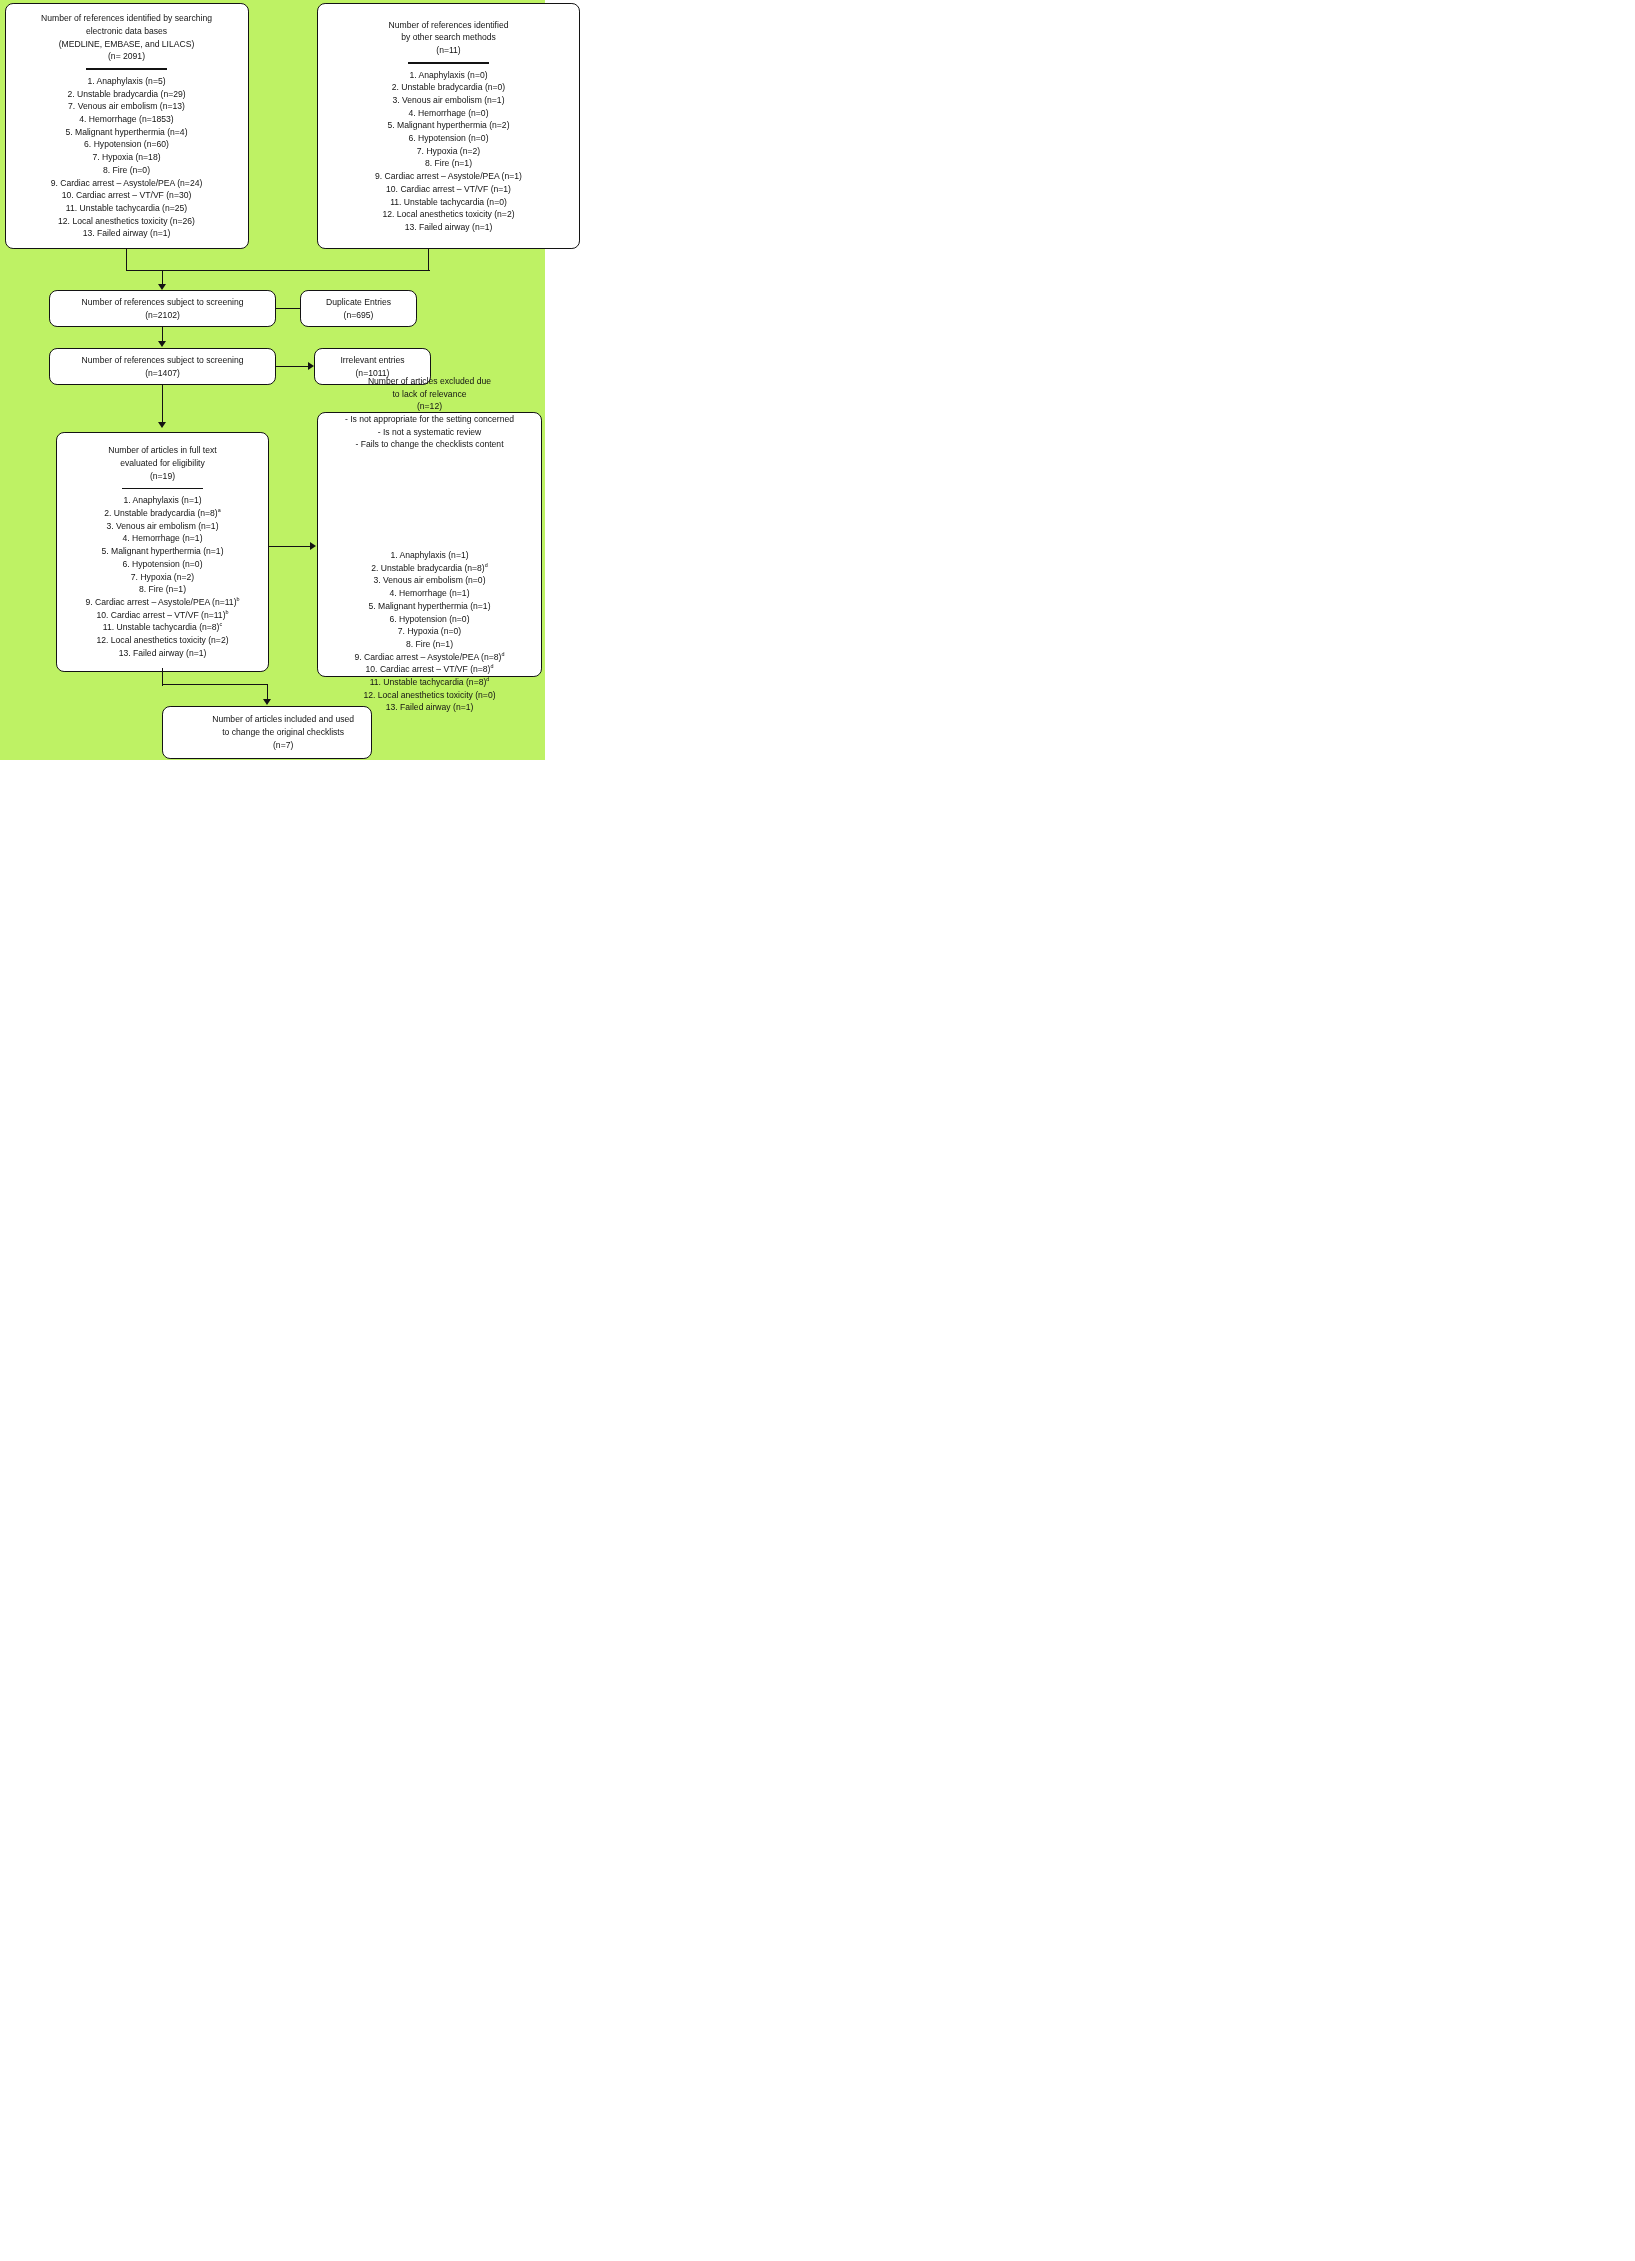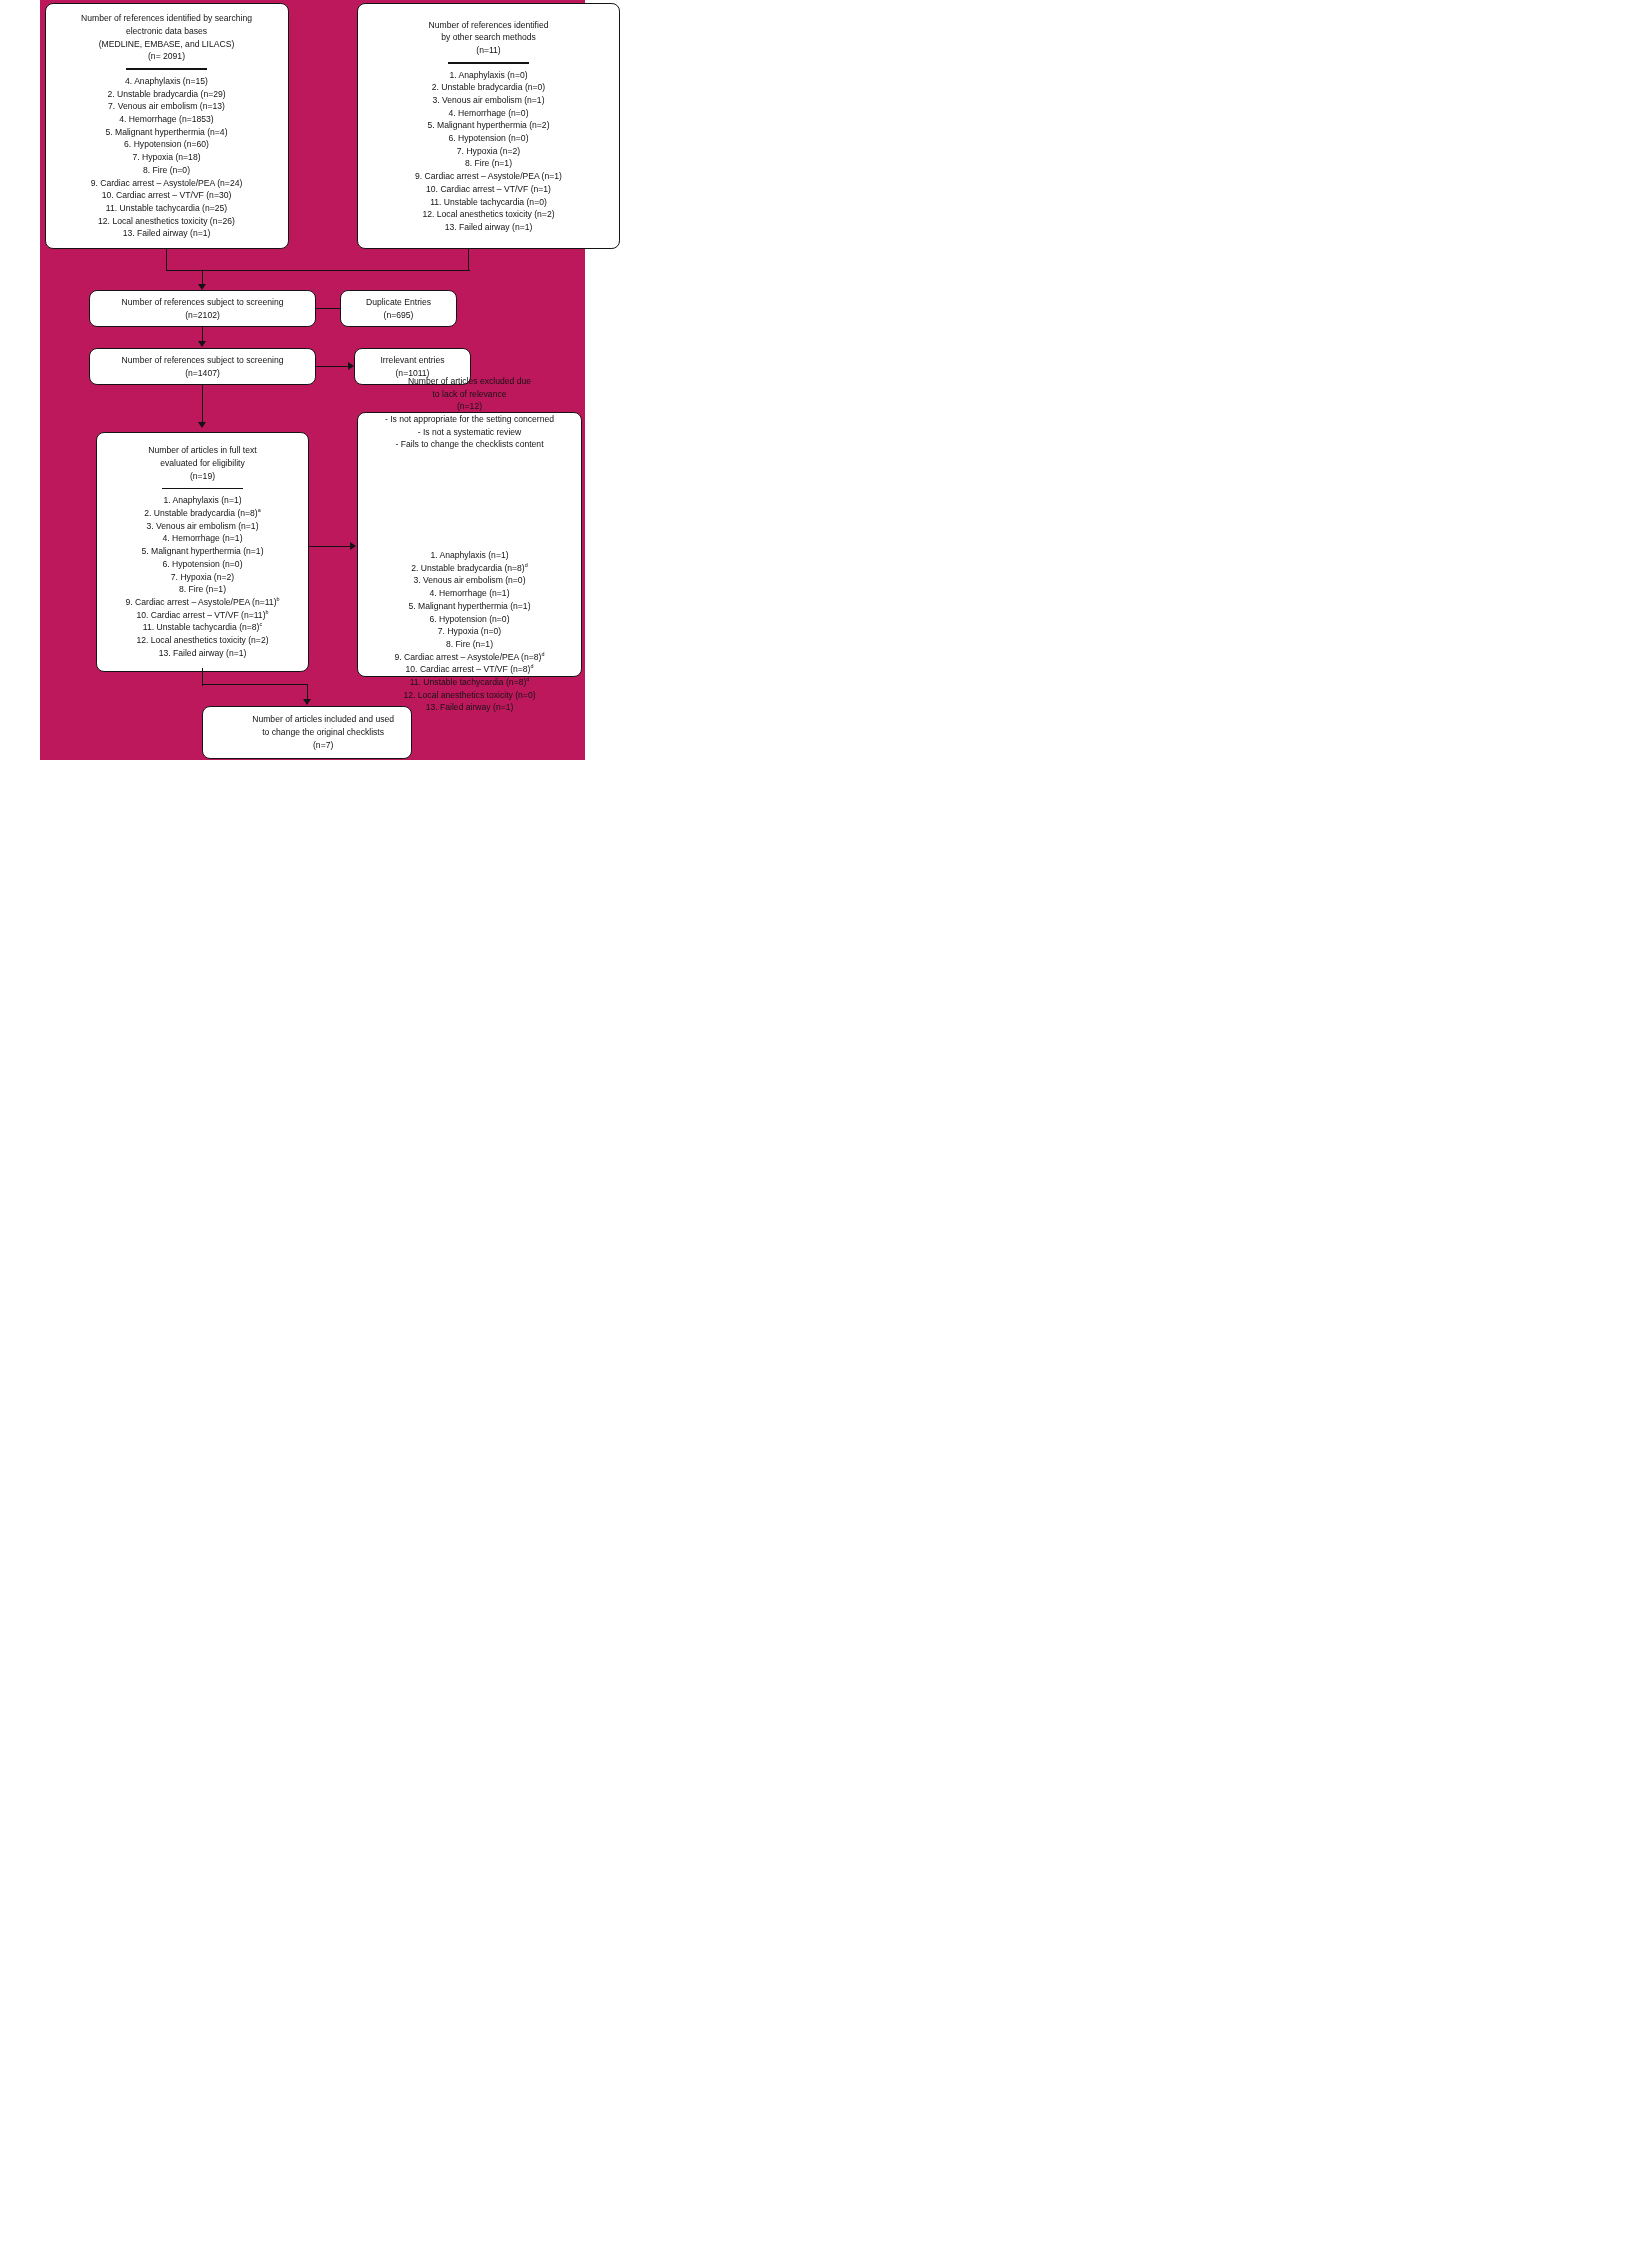--- a/index.html
+++ b/index.html
@@ -1,18 +1,18 @@
 <!DOCTYPE html>
 <html style="font-size:7.2px"><head>
 <meta charset="utf-8">
 <style>
   html, body { margin:0; padding:0; background:#ffffff; }
   #canvas {
-    position:relative; width:545px; height:760px; background:#be185d;
-    font-family:"Liberation Sans", sans-serif; color:#131313;margin-left:40px;
+    position:relative; width:545px; height:760px; background:#bef264;
+    font-family:"Liberation Sans", sans-serif; color:#131313;
     -webkit-font-smoothing:antialiased;
   }
   .box {
     position:absolute; box-sizing:border-box; background:#ffffff;
     border:1.4px solid #131313; border-radius:8.1px;
     display:flex; flex-direction:column; align-items:center; justify-content:center;
     text-align:center; font-size:8.6px; line-height:12.7px; padding:1.8px 2.7px;
   }
   .lbl { white-space:pre-line; width:100%; }
   .hdr, .lst { width:100%; }
@@ -69,21 +69,21 @@
 
   <div class="box" id="box-db">
     <div class="hdr">
         <div>Number of references identified by searching</div>
         <div>electronic data bases</div>
         <div>(MEDLINE, EMBASE, and LILACS)</div>
         <div>(n= 2091)</div>
       </div>
     <div class="sep"></div>
     <div class="lst">
-        <div>4. Anaphylaxis (n=15)</div>
+        <div>1. Anaphylaxis (n=5)</div>
         <div>2. Unstable bradycardia (n=29)</div>
         <div>7. Venous air embolism (n=13)</div>
         <div>4. Hemorrhage (n=1853)</div>
         <div>5. Malignant hyperthermia (n=4)</div>
         <div>6. Hypotension (n=60)</div>
         <div>7. Hypoxia (n=18)</div>
         <div>8. Fire (n=0)</div>
         <div>9. Cardiac arrest – Asystole/PEA (n=24)</div>
         <div>10. Cardiac arrest – VT/VF (n=30)</div>
         <div>11. Unstable tachycardia (n=25)</div>

